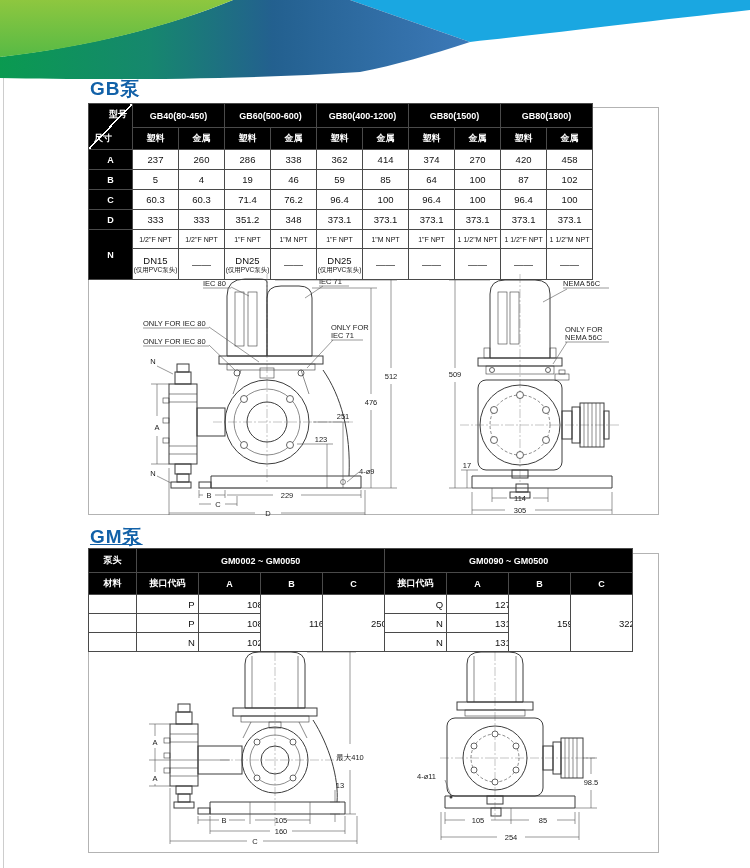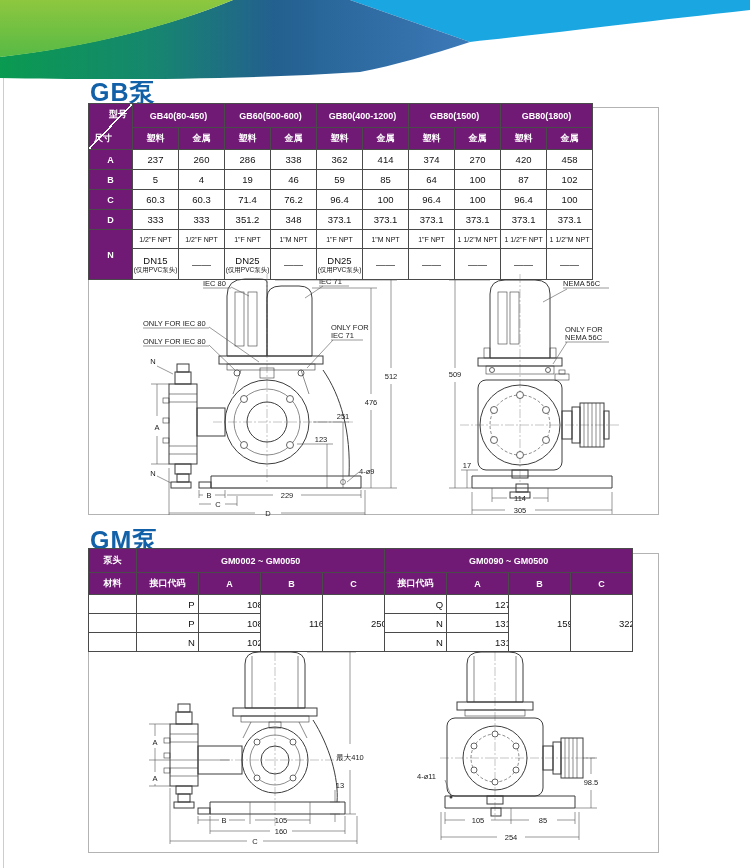--- a/index.html
+++ b/index.html
@@ -1,24 +1,24 @@
 <!DOCTYPE html>
 <html><head>
 <meta charset="utf-8">
 <style>
   html,body{margin:0;padding:0;}
   body{width:750px;height:868px;position:relative;overflow:hidden;background:#fff;
        font-family:"Liberation Sans",sans-serif;}
   .page-edge{position:absolute;left:3px;top:0;width:1px;height:868px;background:#cdcdcd;}
   .hdr{position:absolute;left:0;top:0;}
-  .sec-title{position:absolute;font-weight:bold;font-size:25px;color:#1261a8;letter-spacing:1px;}
+  .sec-title{position:absolute;font-weight:bold;font-size:19px;color:#1261a8;letter-spacing:1px;}
   .frame{position:absolute;border:1px solid #b3b3b3;background:#fff;}
   table{border-collapse:collapse;position:absolute;table-layout:fixed;background:#fff;}
   th,td{border:1px solid #4a4a4a;padding:0;text-align:center;vertical-align:middle;overflow:hidden;}
-  th{background:#701a75;color:#fff;font-weight:bold;font-size:9px;}
+  th{background:#000000;color:#fff;font-weight:bold;font-size:9px;}
   td{font-size:9.5px;color:#111;}
   .gbt{left:88px;top:103px;width:504px;}
   .gmt{left:88px;top:548px;width:544px;}
   tr.h1>*{height:23px;} tr.h2>*{height:21px;} tr.dr>*{height:19px;}
   tr.npt>*{height:18px;} tr.npt td{font-size:7px;} tr.dn>*{height:30px;}
   .gmt tr.dr>*{height:18px;padding-left:48px;}
   .dnote{font-size:6.5px;line-height:1.1;display:block;}
   .corner{position:relative;}
   .corner .diag{position:absolute;left:0;top:0;width:100%;height:100%;
       background:linear-gradient(to bottom right,transparent 48.8%,#fff 48.8%,#fff 51.2%,transparent 51.2%);}

